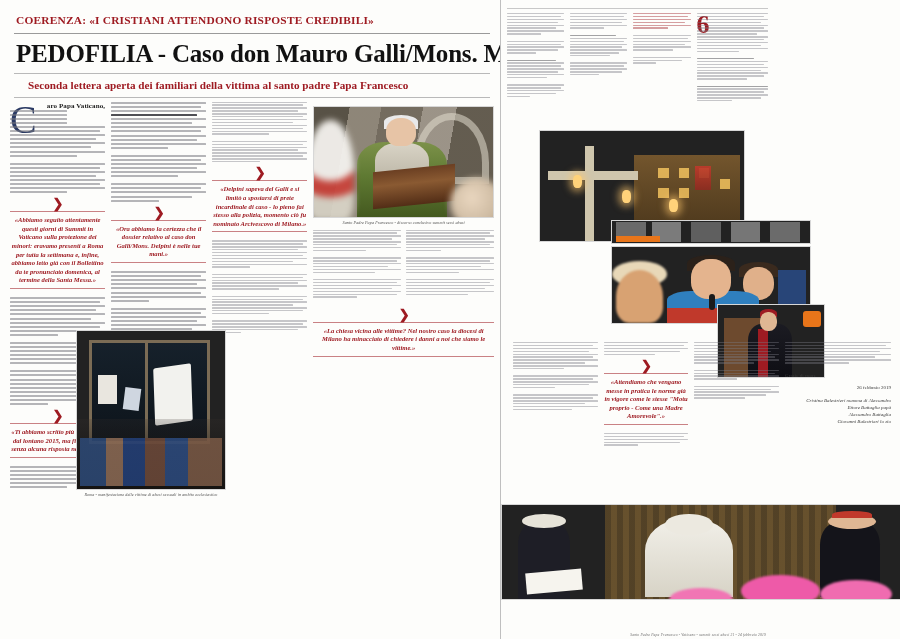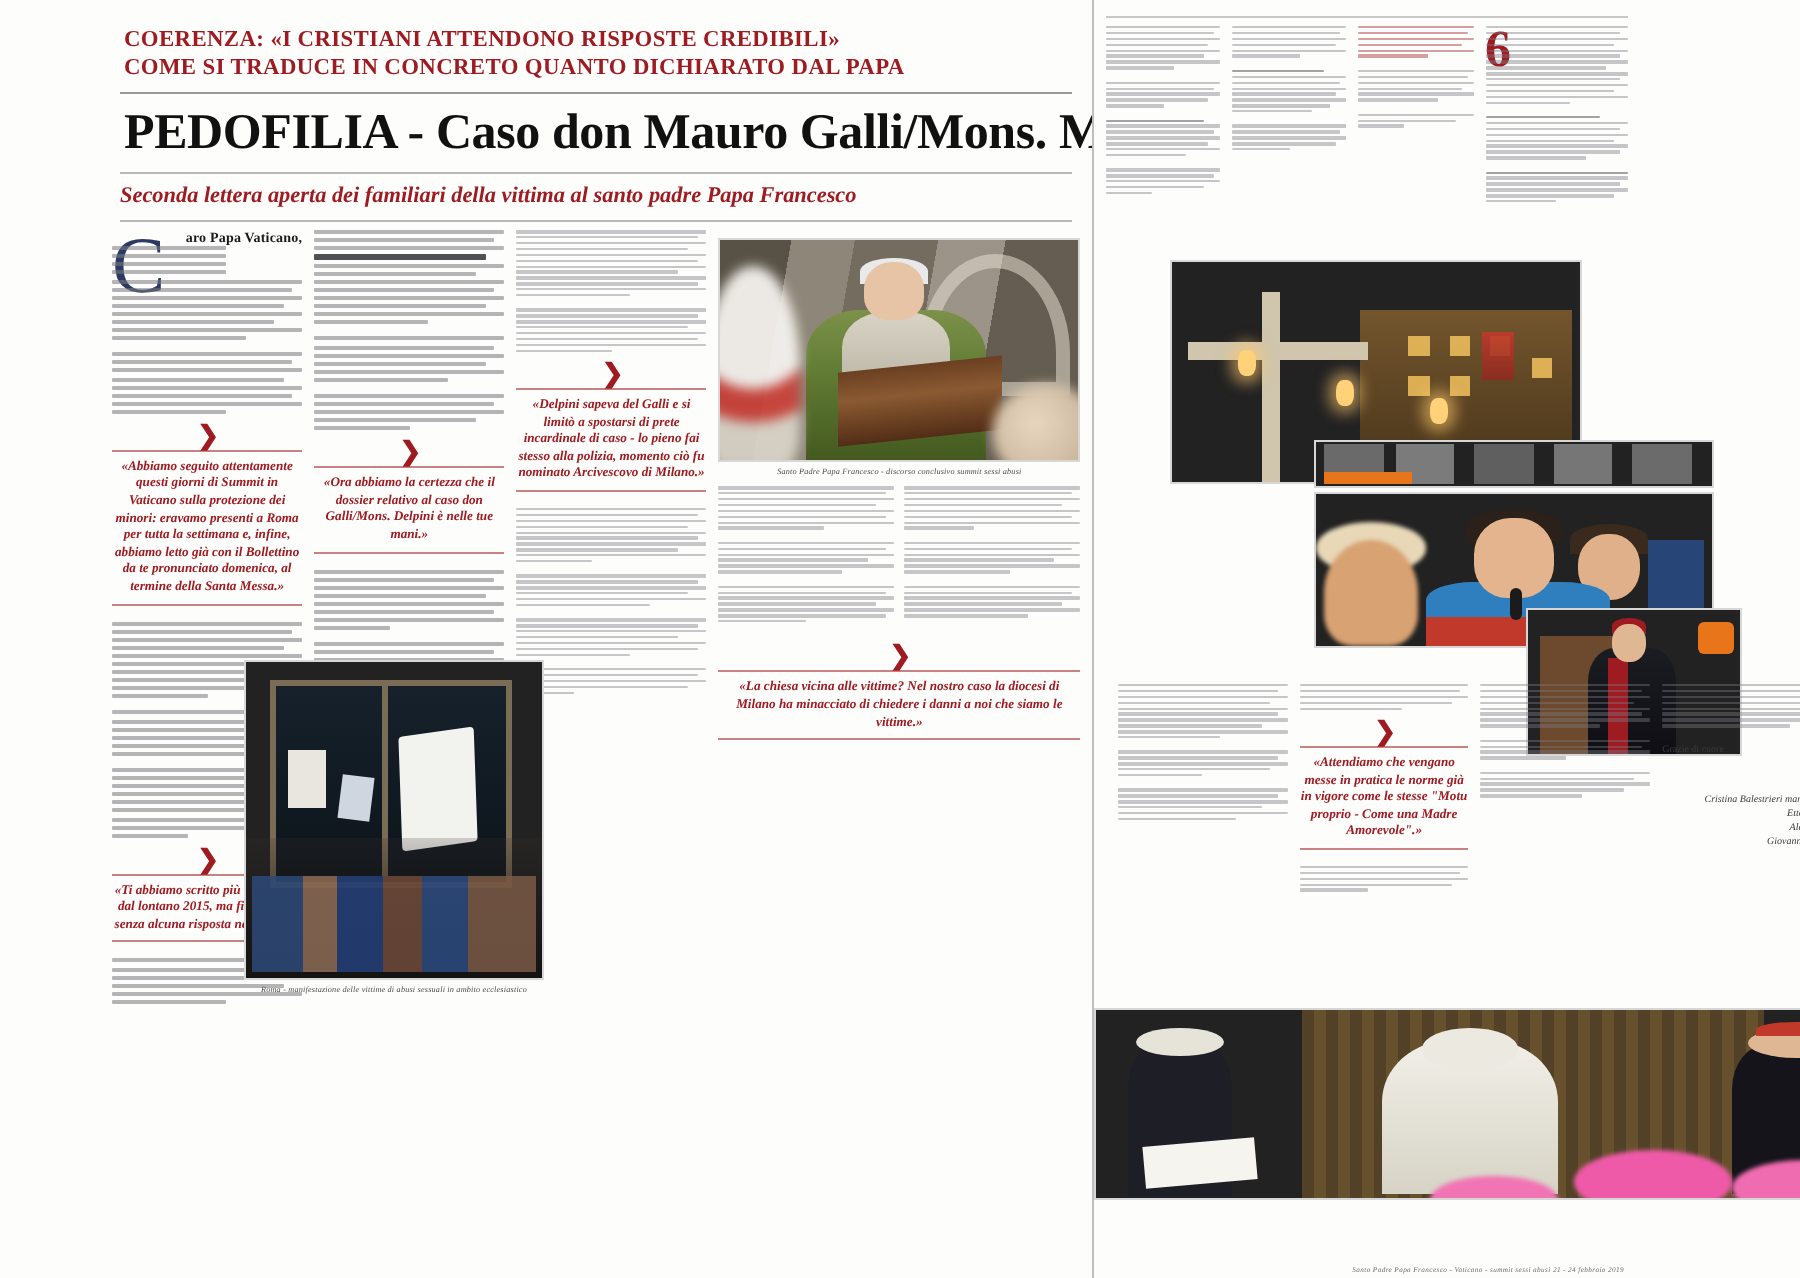--- a/index.html
+++ b/index.html
@@ -1,40 +1,40 @@
 <!DOCTYPE html>
 <html><head>
 <meta charset="utf-8">
 <style>
   html,body{margin:0;padding:0;background:#d8d8d8;}
   body{font-family:"Liberation Serif", serif;}
   .page{
     position:relative;width:900px;height:639px;background:#fdfdfb;overflow:hidden;
   }
-  .spread{display:flex;width:778px;height:639px;padding-left:46px;}
+  .spread{display:flex;width:778px;height:639px;}
   .sheet{position:relative;background:#fdfdfb;height:639px;}
   .sheet.left{width:500px;padding:8px 6px 6px 10px;box-sizing:border-box;}
   .sheet.right{width:400px;padding:8px 10px 6px 6px;box-sizing:border-box;border-left:1px solid #bfbfbf;}
 
   
   .kicker{
     color:#9e1b22;font-weight:bold;letter-spacing:.2px;
     font-size:11.4px;line-height:13.6px;text-transform:uppercase;
     margin:6px 0 0 6px;
   }
   .kicker .l2{display:block;}
   .rule{height:1px;background:#9a9a9a;margin:5px 4px 0 4px;}
   .rule.thin{height:1px;background:#b9b9b9;}
   .headline{
     font-size:25px;line-height:28px;font-weight:bold;letter-spacing:-.2px;
     margin:6px 0 0 6px;color:#111;white-space:nowrap;
   }
   .subhead{
-    font-style:italic;font-weight:bold;color:#9e1b22;
-    font-size:11.2px;line-height:13px;margin:5px 0 3px 4px;
+    font-weight:bold;color:#9e1b22;
+    font-size:11.2px;line-height:13px;margin:5px 0 3px 18px;
   }
 
   
   .cols{display:flex;gap:6px;margin-top:4px;}
   .col{width:0;flex:1 1 0;}
 
   
   .para{margin:0 0 6px 0;}
   .ln{height:2px;background:#7a7a82;opacity:.55;margin-bottom:2.1px;border-radius:.5px;}
   .ln.s95{width:95%}.ln.s90{width:90%}.ln.s85{width:85%}.ln.s80{width:80%}
@@ -191,21 +191,20 @@
 </head>
 <body>
 
 <div class="page">
  <div class="spread">
 
   <div class="sheet left">
 
     <div class="kicker">
       <span>COERENZA: «I CRISTIANI ATTENDONO RISPOSTE CREDIBILI»</span>
-      <span class="l2">COME SI TRADUCE IN CONCRETO QUANTO DICHIARATO DAL PAPA</span>
     </div>
     <div class="rule"></div>
 
     <div class="headline">PEDOFILIA - Caso don Mauro Galli/Mons. Mario Delpini</div>
     <div class="rule thin"></div>
     <div class="subhead">Seconda lettera aperta dei familiari della vittima al santo padre Papa Francesco</div>
     <div class="rule thin"></div>
 
     <div class="cols">
 

